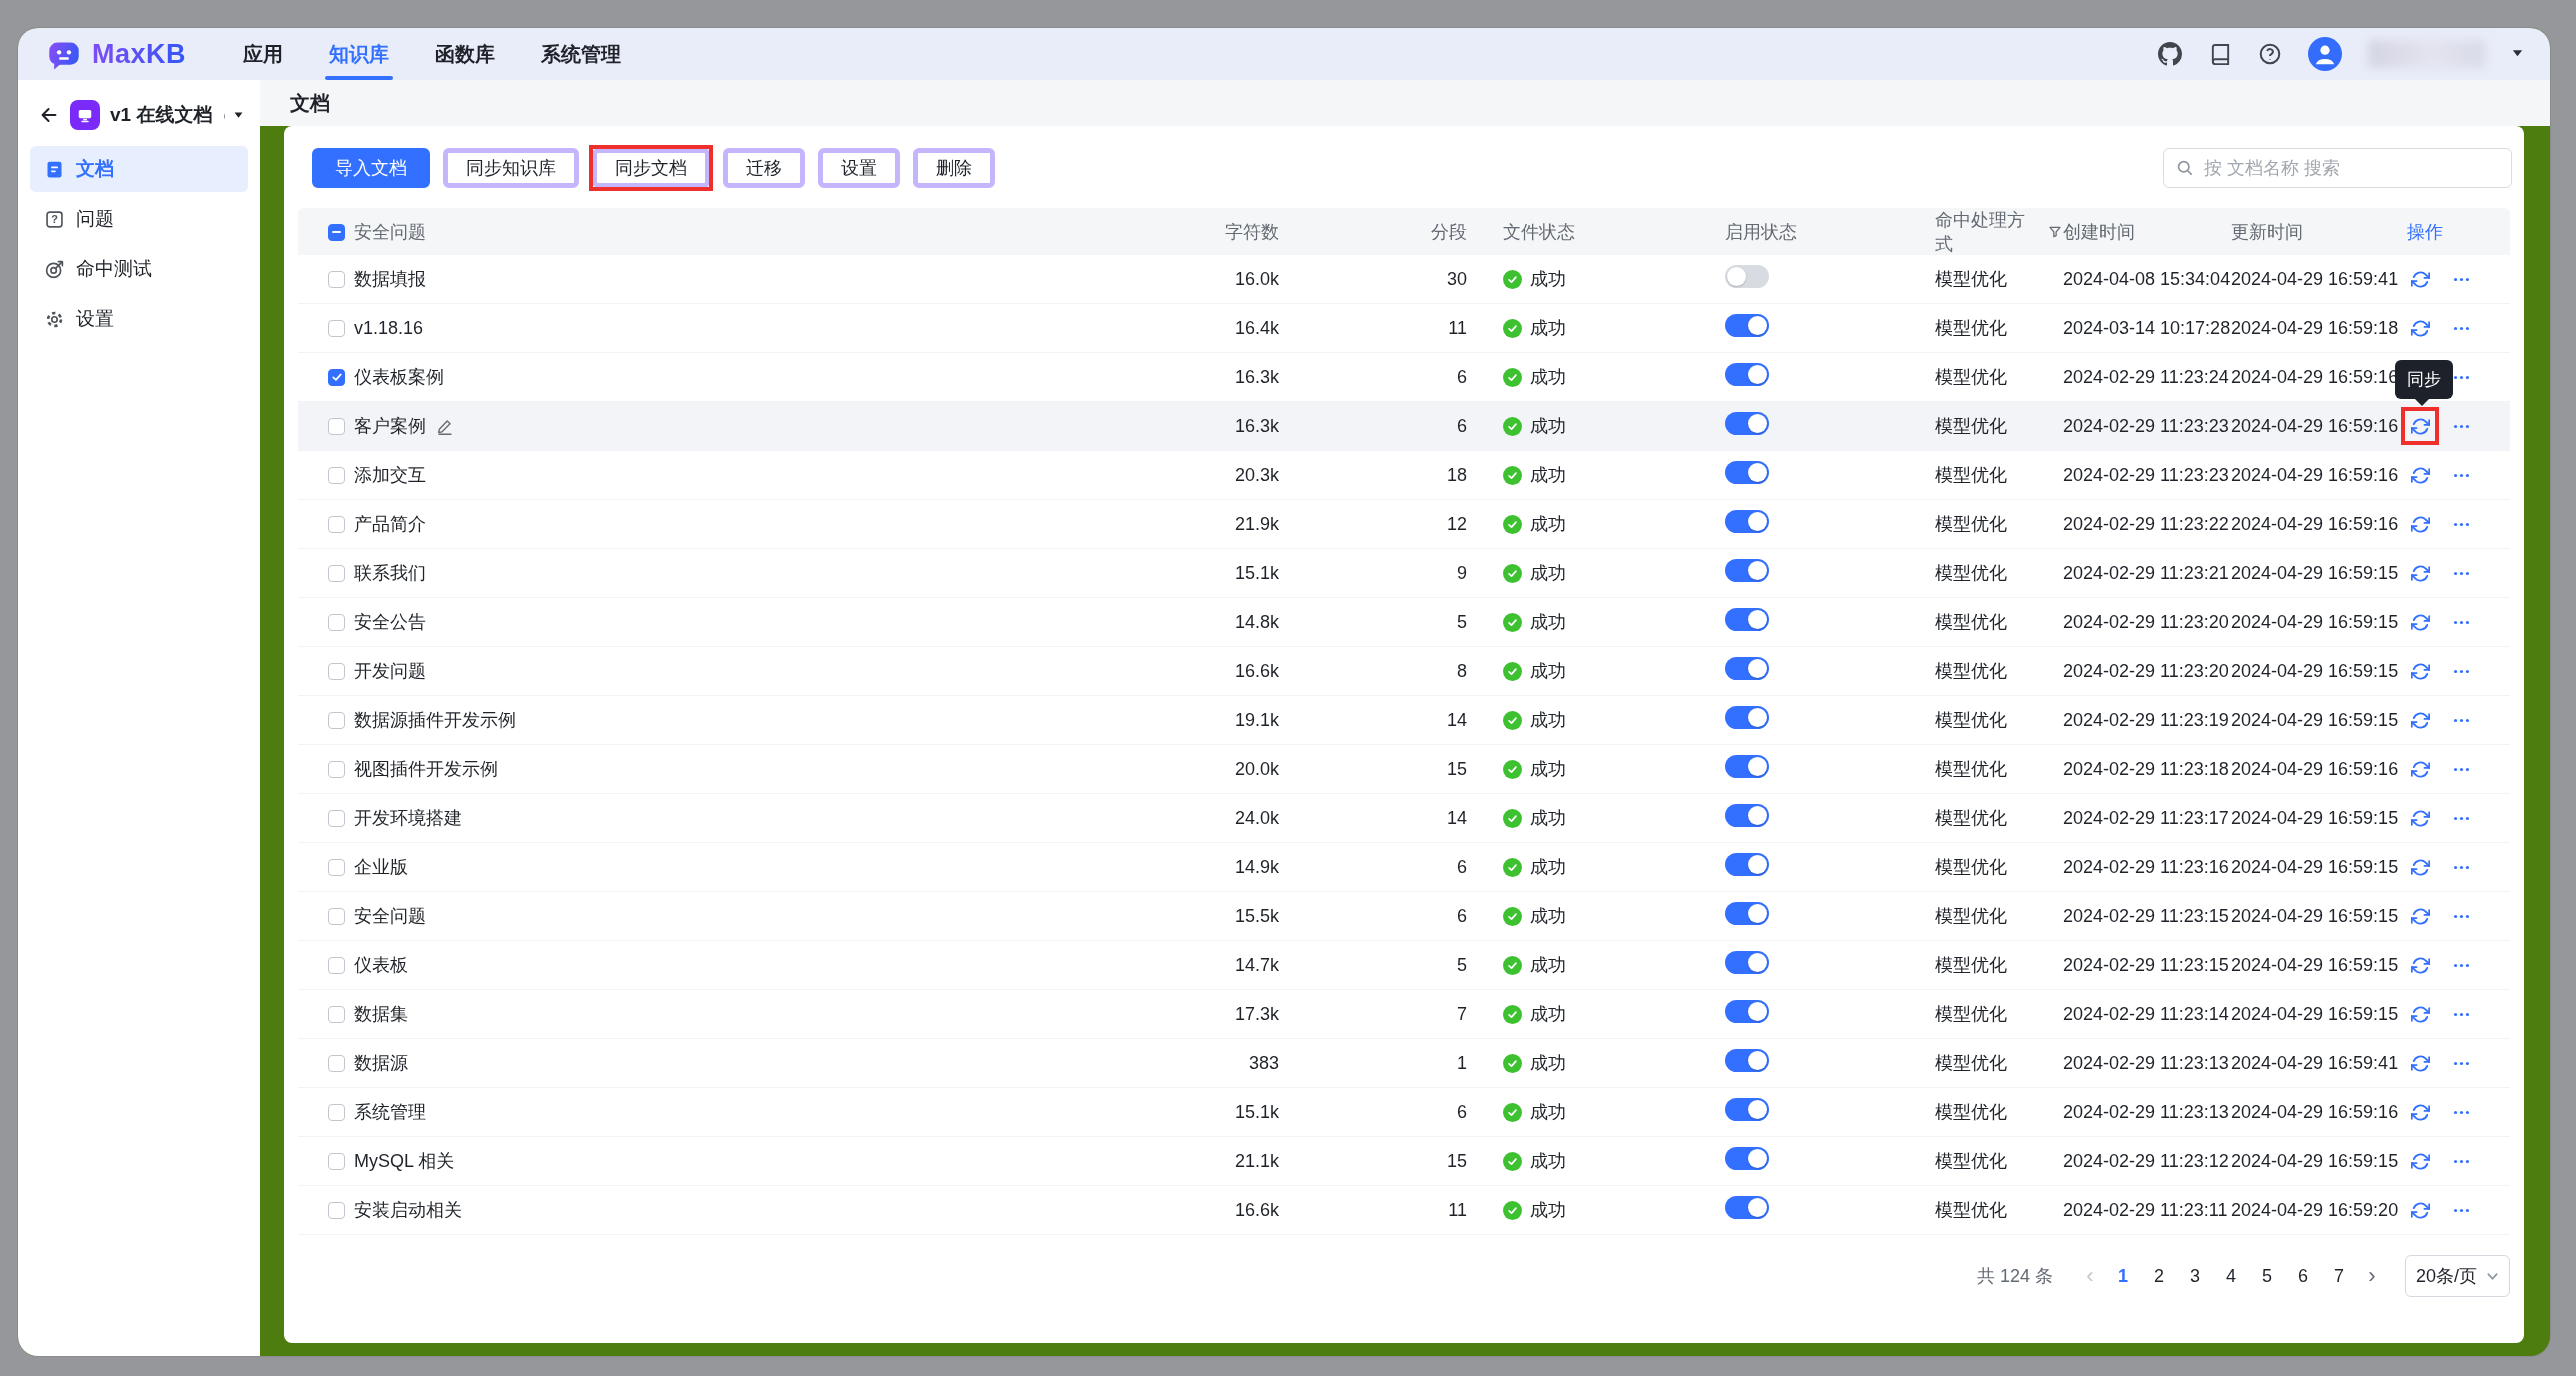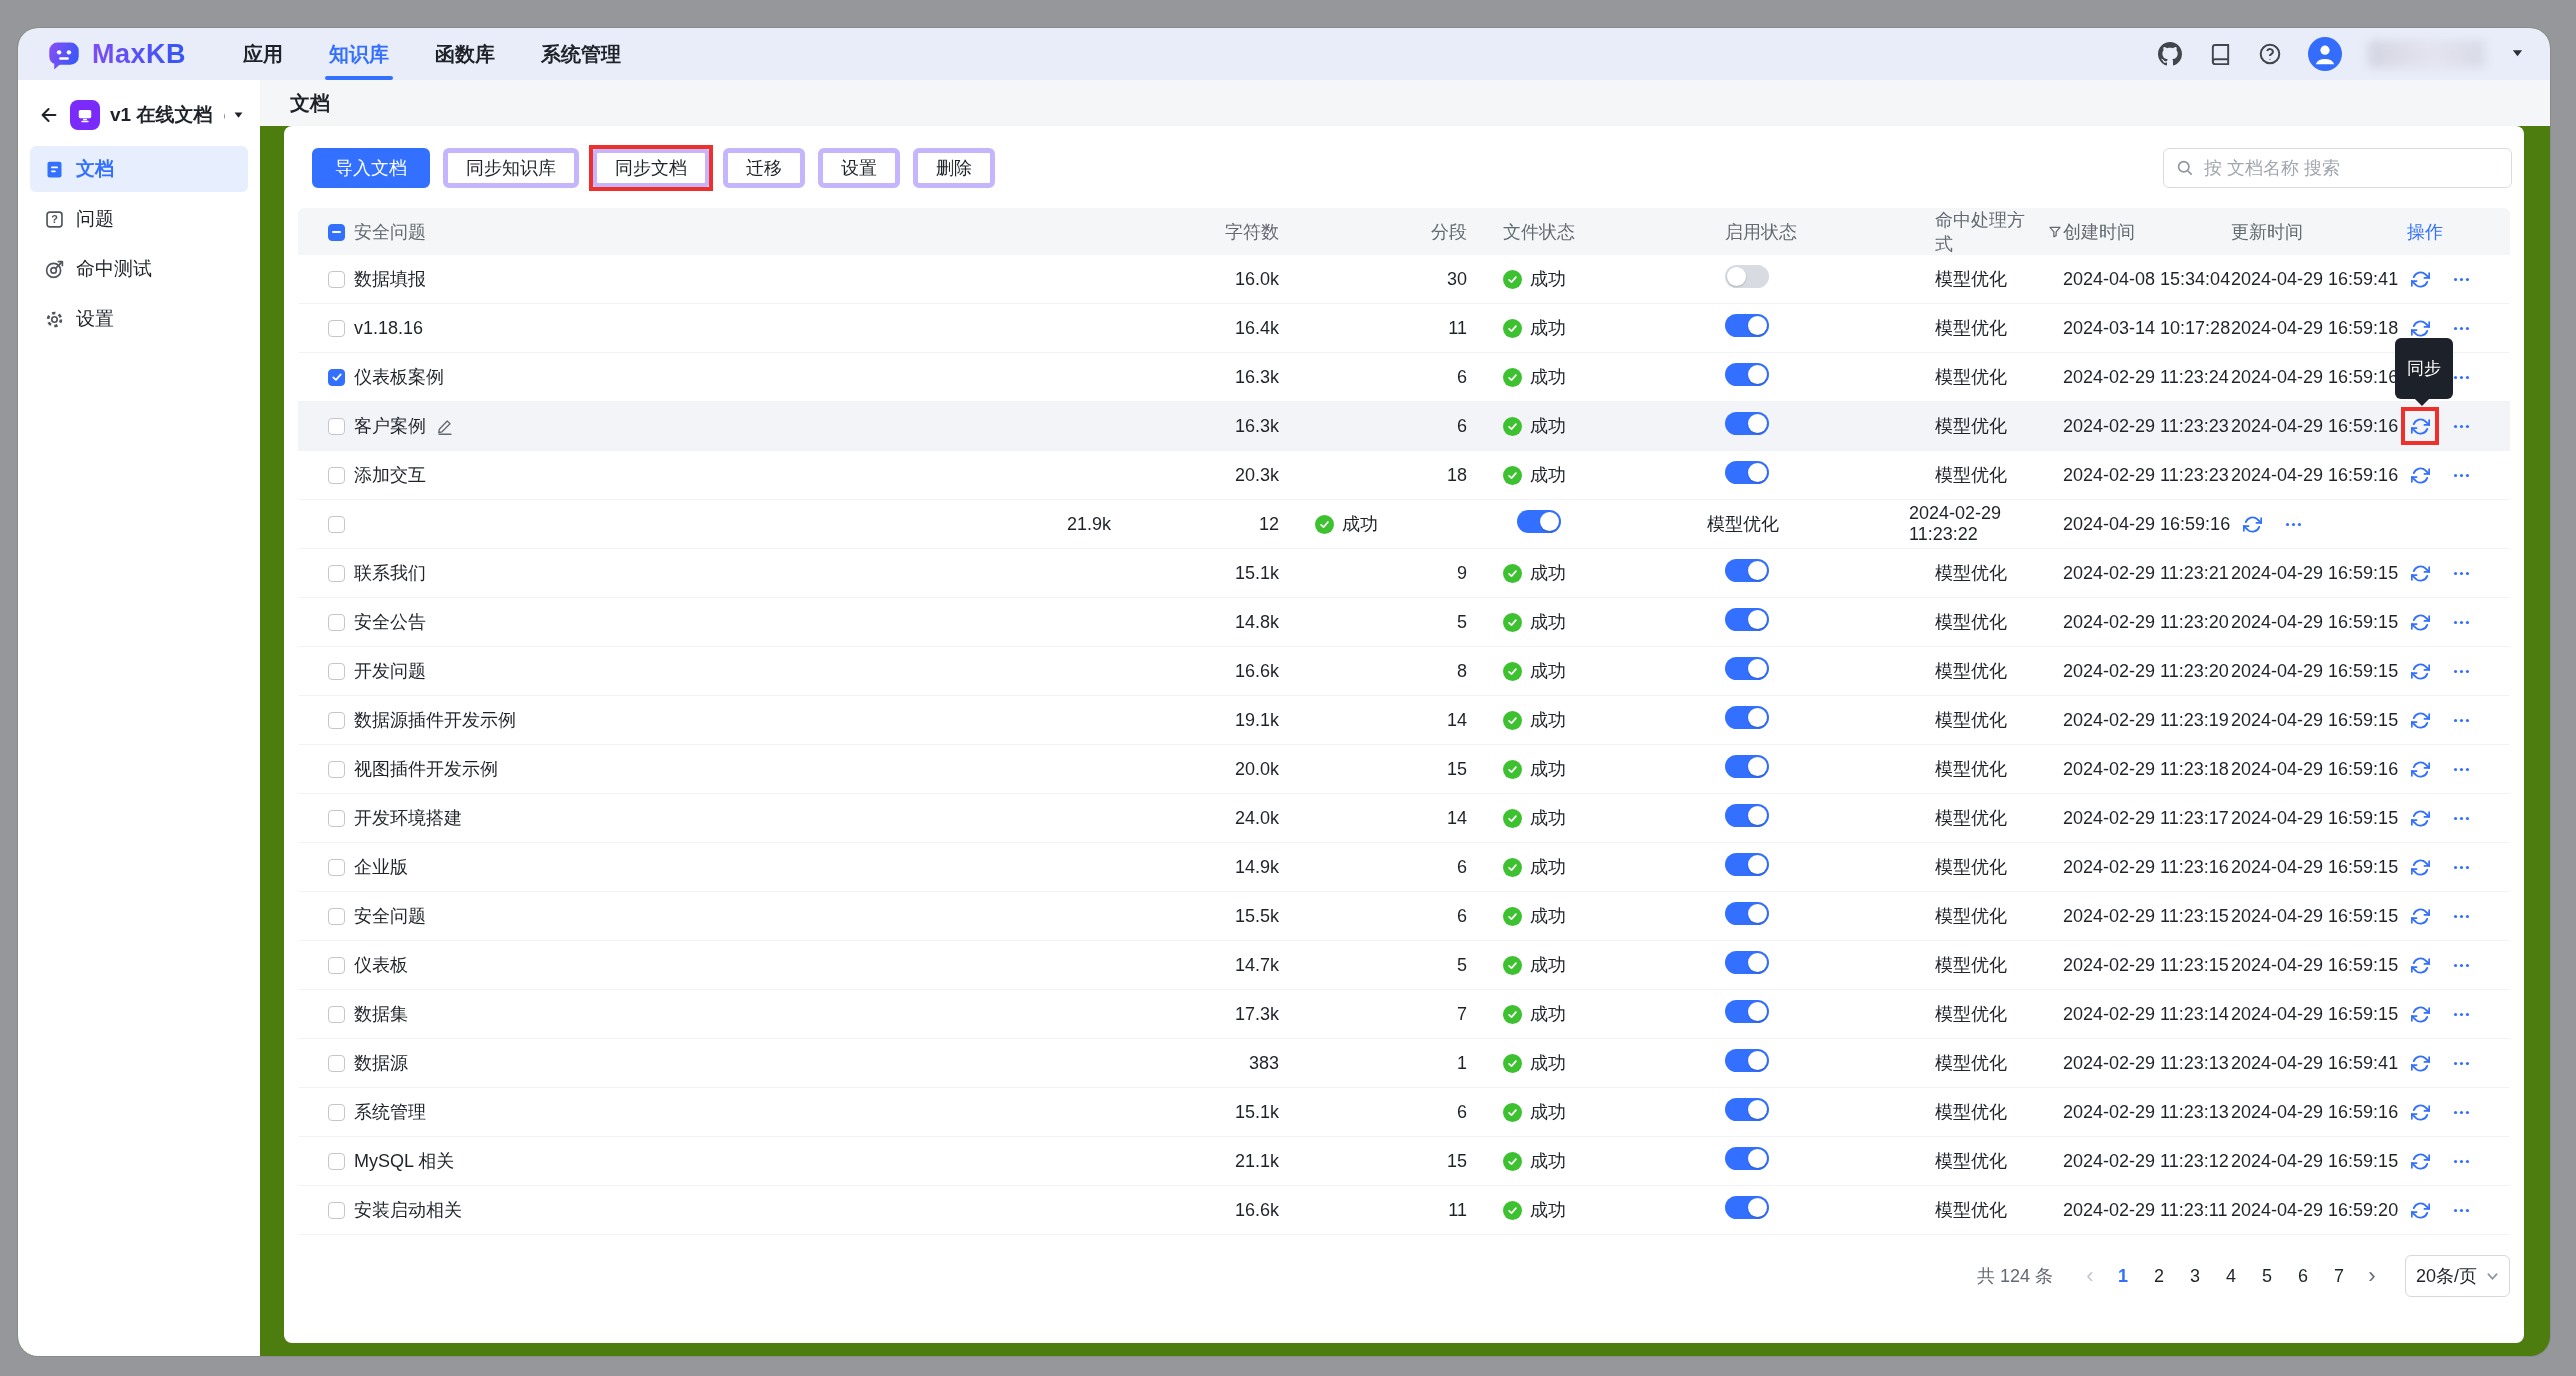--- a/index.html
+++ b/index.html
@@ -72,21 +72,21 @@
 
   .toggle { width:44px; height:23px; border-radius:12px; background:#D8DBE2; position:relative; cursor:pointer; display:inline-block; }
   .toggle .knob { position:absolute; top:2px; left:2px; width:19px; height:19px; border-radius:50%; background:#fff; box-shadow:0 1px 2px rgba(0,0,0,.2); }
   .toggle.on { background:#3370FF; }
   .toggle.on .knob { left:auto; right:2px; }
 
   .icon-btn { width:26px; height:26px; display:flex; align-items:center; justify-content:center; color:#3370FF; cursor:pointer; position:relative; }
   .sync-wrap { position:relative; display:flex; }
   .anno-sync { position:absolute; left:-6px; top:-6px; right:-6px; bottom:-6px; border:4px solid #EE2F2C; pointer-events:none; }
 
-  .tooltip { position:absolute; bottom:calc(100% + 14px); left:-12px; background:#1D2129; color:#fff; font-size:17px; padding:19px 12px; border-radius:6px; white-space:nowrap; z-index:9; }
+  .tooltip { position:absolute; bottom:calc(100% + 14px); left:-12px; background:#1D2129; color:#fff; font-size:17px; padding:8px 12px; border-radius:6px; white-space:nowrap; z-index:9; }
   .tooltip::after { content:""; position:absolute; top:100%; left:20px; border:7px solid transparent; border-top-color:#1D2129; }
 
   .filter-ico { width:16px; height:16px; color:#646A73; cursor:pointer; }
   .edit-ico { width:18px; height:18px; color:#646A73; cursor:pointer; flex:0 0 auto; }
 
   
   .card-footer { display:flex; justify-content:flex-end; align-items:center; padding:20px 14px 0 0; font-size:18px; color:#1F2329; }
   .pg-total { color:#646A73; margin-right:22px; }
   .pg-arrow { width:30px; text-align:center; font-size:22px; color:#C3C7CE; cursor:pointer; line-height:1; }
   .pg-arrow.next { color:#646A73; }
@@ -478,20 +478,23 @@
                     <circle cx="12" cy="12" r="2"></circle>
                     <circle cx="19.5" cy="12" r="2"></circle>
                   </svg>
                 </span>
               </div>
             </div>
             <div class="trow drow">
               <div class="cell-cb">
                 <span class="checkbox"></span>
               </div>
+              <div class="c-name">
+                <span class="nm">产品简介</span>
+              </div>
               <div class="num">21.9k</div>
               <div class="num">12</div>
               <div class="c-status">
                 <span class="status-dot">
                   <svg width="11" height="11" viewBox="0 0 16 16" fill="none" stroke="#fff" stroke-width="2.4" stroke-linecap="round" stroke-linejoin="round">
                     <polyline points="3,8.5 6.6,11.8 13,4.5"></polyline>
                   </svg>
                 </span>
                 <span>成功</span>
               </div>

